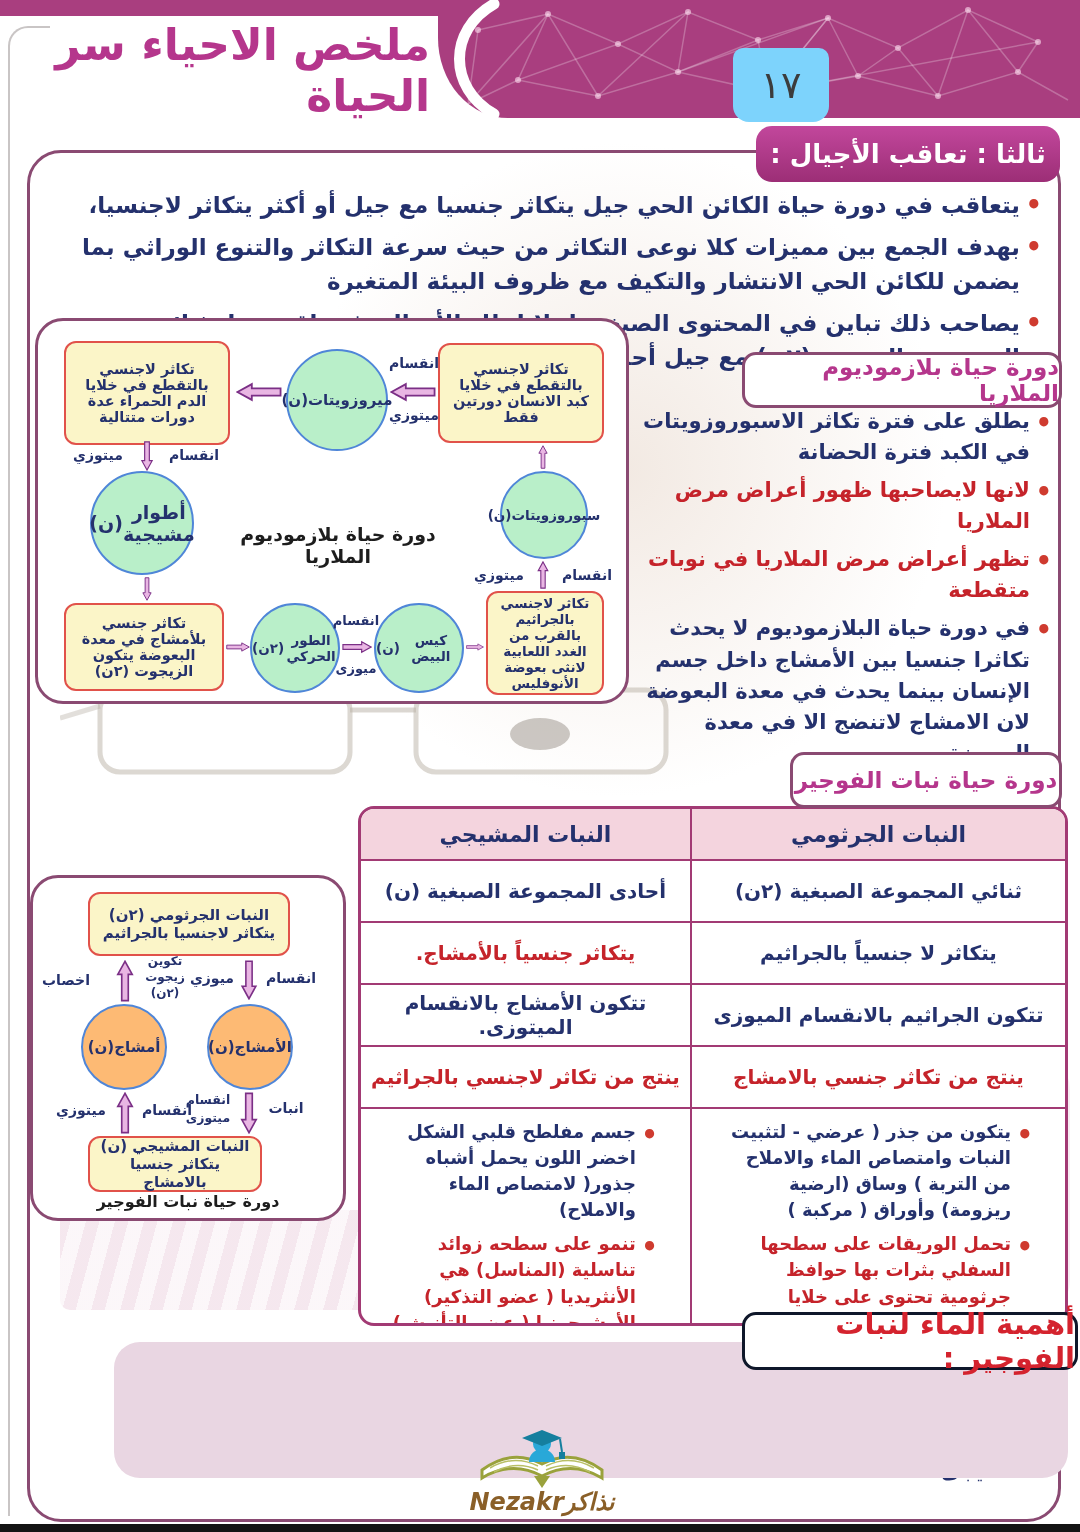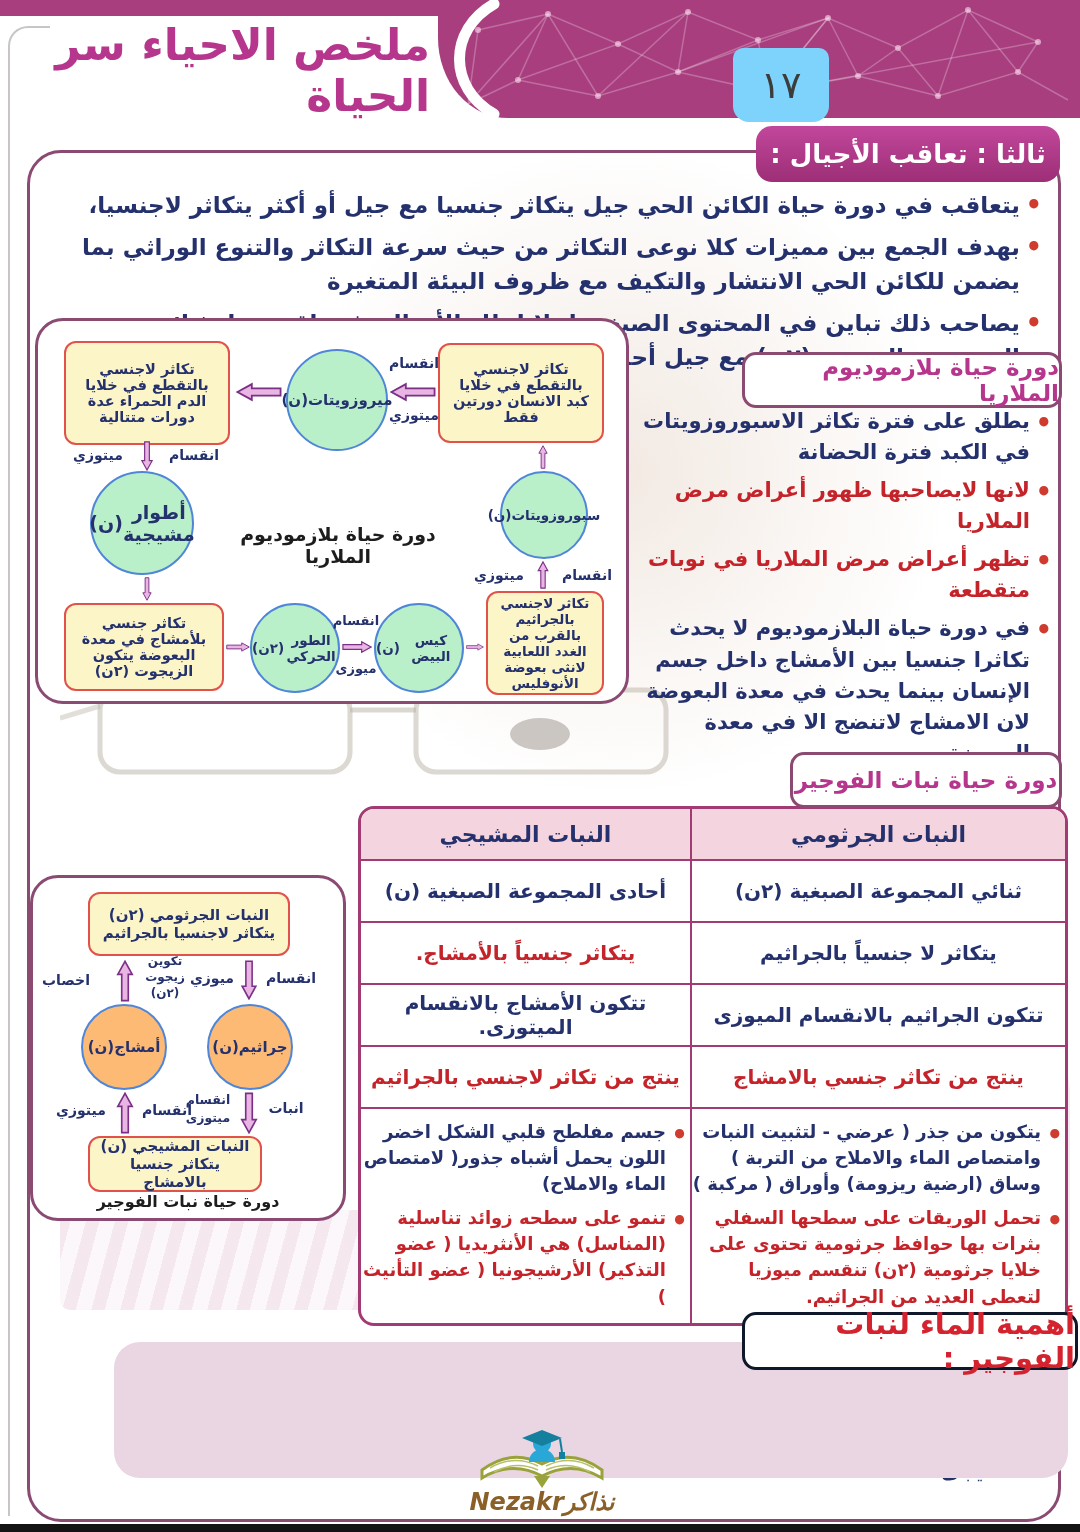--- a/index.html
+++ b/index.html
@@ -64,21 +64,21 @@
     border-radius:16px;overflow:hidden;z-index:4;display:flex;flex-direction:column;direction:rtl;}
   .trow{display:flex;flex-direction:row;border-top:2.5px solid #a23a74;flex:0 0 auto;}
   .trow.first{border-top:none;}
   .tcell{width:53%;display:flex;align-items:center;justify-content:center;text-align:center;
     font-weight:bold;font-size:20px;padding:4px 10px;box-sizing:border-box;}
   .tcell.l{width:47%;border-right:2.5px solid #a23a74;}
   .thead{background:#f4d4de;height:50px;}
   .thead .tcell{font-size:22px;}
   .tr{height:60px;}
   .tdetail{flex:1 1 auto;}
-  .tdetail .tcell{align-items:flex-start;justify-content:flex-start;padding:10px 0;}
+  .tdetail .tcell{align-items:flex-start;justify-content:flex-start;padding:10px 30px;}
   .tdetail ul.blts li{font-size:18px;line-height:1.45;margin-bottom:8px;text-align:right;}
   
   .pink-panel{left:114px;top:1342px;width:954px;height:136px;background:#e9d6e2;
     border-radius:26px;z-index:5;}
   
   .brand{left:452px;top:1488px;width:180px;text-align:center;font-weight:bold;font-size:24px;
     color:#8a5f28;z-index:7;font-style:italic;}
   .bottom-bar{left:0;top:1524px;width:1080px;height:8px;background:#141414;z-index:7;}
 </style>
 </head>
@@ -279,21 +279,21 @@
     <div class="ybox" style="left:55px;top:14px;width:202px;height:64px;font-size:15px">
       <span>النبات الجرثومي (٢ن)</span>
       <span>يتكاثر لاجنسيا بالجراثيم</span>
     </div>
     <svg class="ar" style="left:206px;top:82px;width:20px;height:40px">
         <use href="#ar-d"></use>
       </svg>
     <div class="alabel" style="left:228px;top:92px;width:60px">انقسام</div>
     <div class="alabel" style="left:152px;top:92px;width:54px">ميوزي</div>
     <div class="gcircle pale" style="left:174px;top:126px;width:86px;height:86px;font-size:15px">
-      <span>جراثيم</span>
+      <span>الأمشاج</span>
       <span>(ن)</span>
     </div>
     <svg class="ar" style="left:206px;top:214px;width:20px;height:42px">
         <use href="#ar-d"></use>
       </svg>
     <div class="alabel" style="left:146px;top:214px;width:58px;font-size:12.5px">انقسام</div>
     <div class="alabel" style="left:146px;top:232px;width:58px;font-size:12.5px">ميتوزى</div>
     <div class="alabel" style="left:228px;top:222px;width:50px">انبات</div>
 
     <div class="ybox" style="left:55px;top:258px;width:174px;height:56px;font-size:15px">

